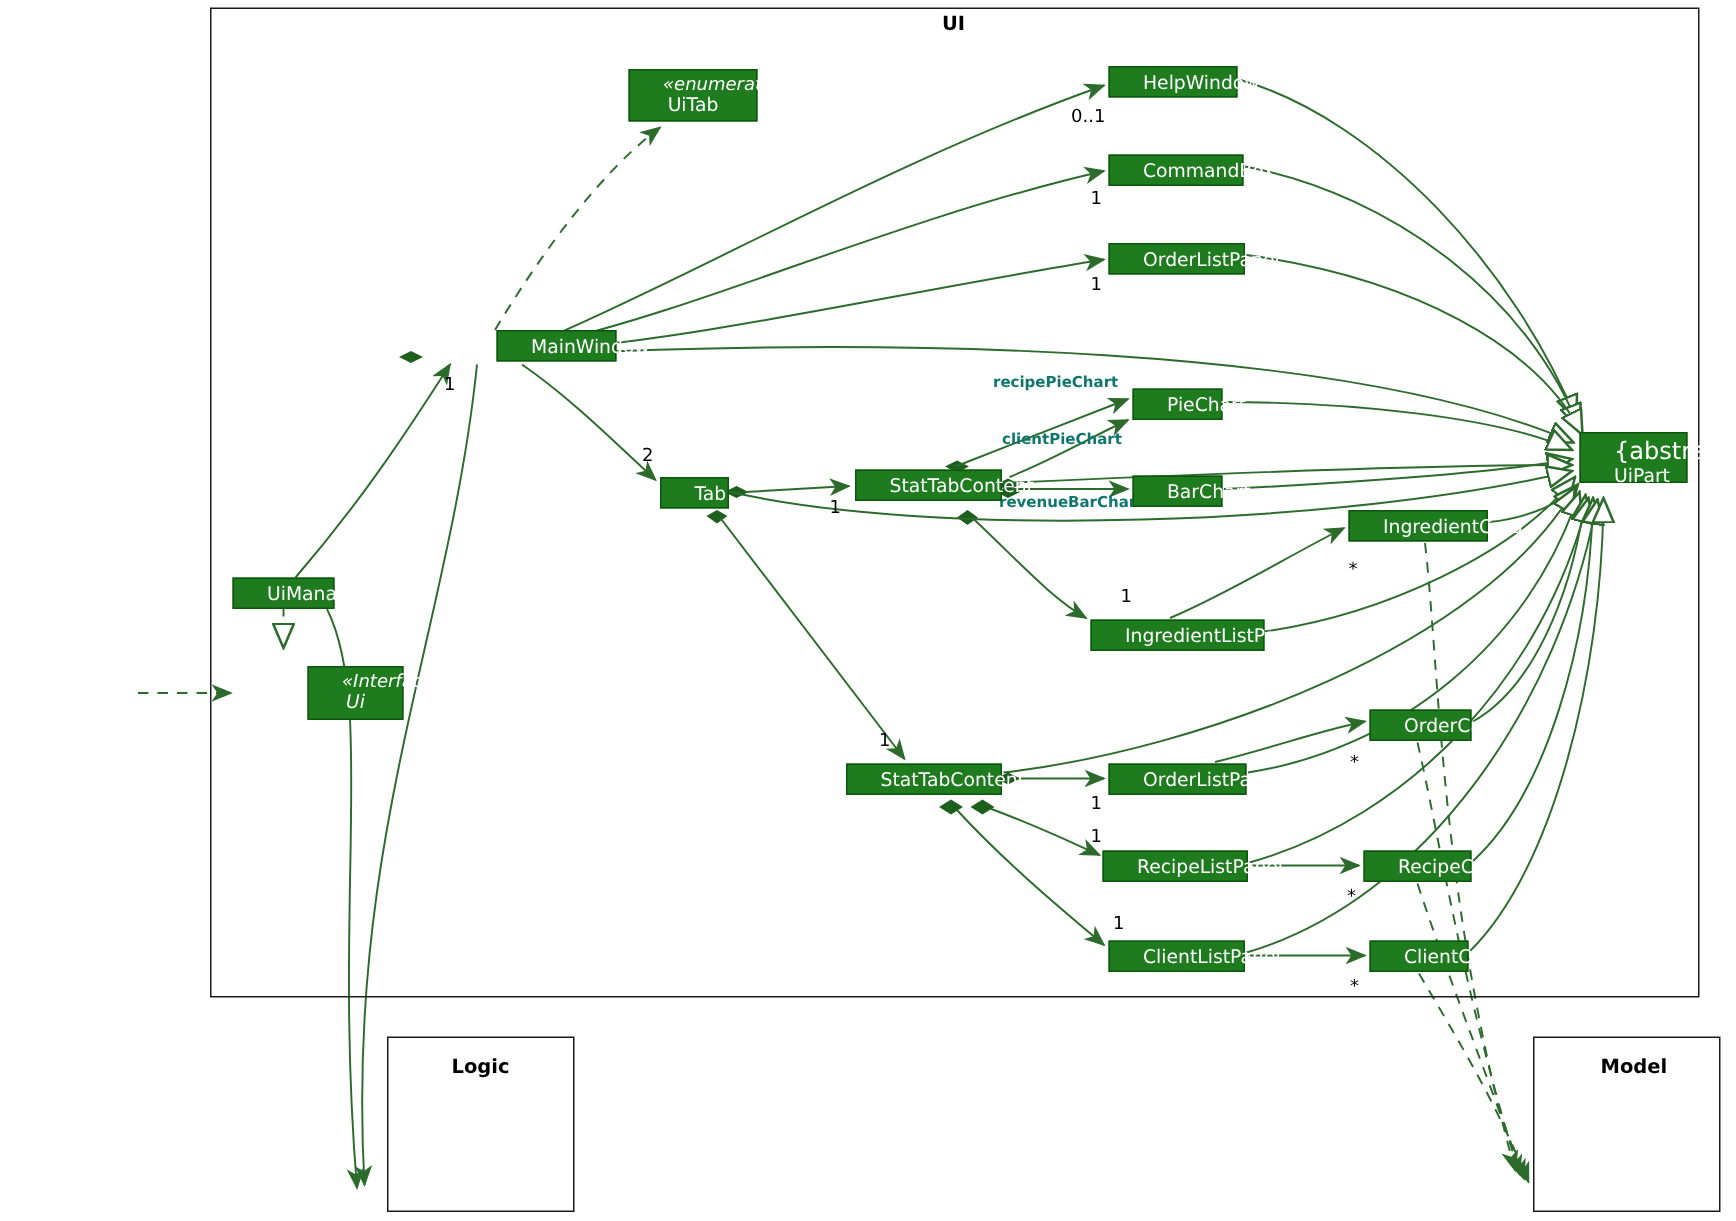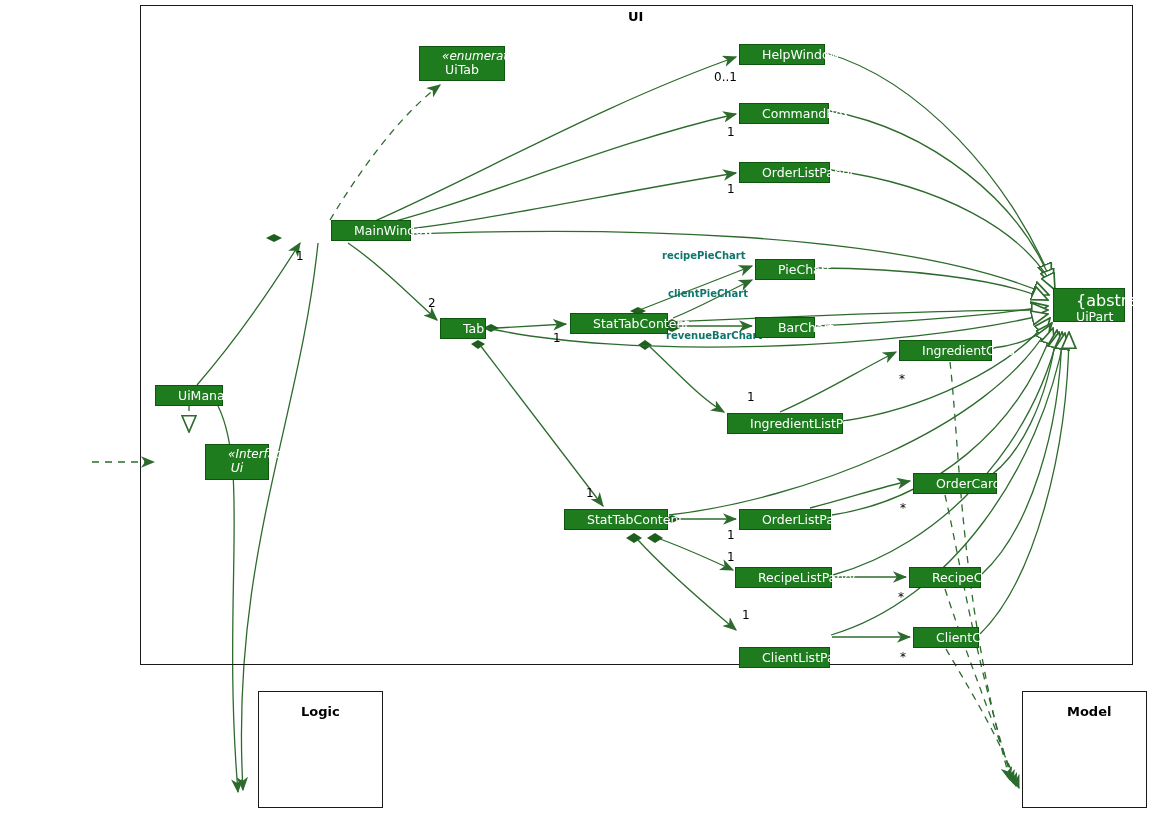--- a/index.html
+++ b/index.html
@@ -254,41 +254,41 @@
 
   <div class="node" style="left:727px; top:413px; width:116px; height:21px;">
     <span class="nm">IngredientListPanel</span>
   </div>
 
   <div class="node two-line" style="left:157px; top:444px; width:64px; height:36px; font-style:italic;margin-left:48px;">
     <span class="stereo">«Interface»</span>
     <span class="nm">Ui</span>
   </div>
 
-  <div class="node" style="left:913px; top:473px; width:84px; height:21px;">
+  <div class="node" style="left:913px; top:473px; width:68px; height:21px;">
     <span class="nm">OrderCard</span>
   </div>
 
   <div class="node" style="left:564px; top:509px; width:104px; height:21px;">
     <span class="nm">StatTabContent</span>
   </div>
 
   <div class="node" style="left:739px; top:509px; width:92px; height:21px;">
     <span class="nm">OrderListPanel</span>
   </div>
 
   <div class="node" style="left:735px; top:567px; width:97px; height:21px;">
     <span class="nm">RecipeListPanel</span>
   </div>
 
   <div class="node" style="left:909px; top:567px; width:72px; height:21px;">
     <span class="nm">RecipeCard</span>
   </div>
 
-  <div class="node" style="left:739px; top:627px; width:91px; height:21px;margin-top:20px;">
+  <div class="node" style="left:739px; top:627px; width:91px; height:21px;">
     <span class="nm">ClientListPanel</span>
   </div>
 
   <div class="node" style="left:913px; top:627px; width:66px; height:21px;">
     <span class="nm">ClientCard</span>
   </div>
 
   <div class="edge-label" style="left:662px; top:250px;">recipePieChart</div>
   <div class="edge-label" style="left:668px; top:288px;">clientPieChart</div>
   <div class="edge-label" style="left:666px; top:330px;">revenueBarChart</div>

